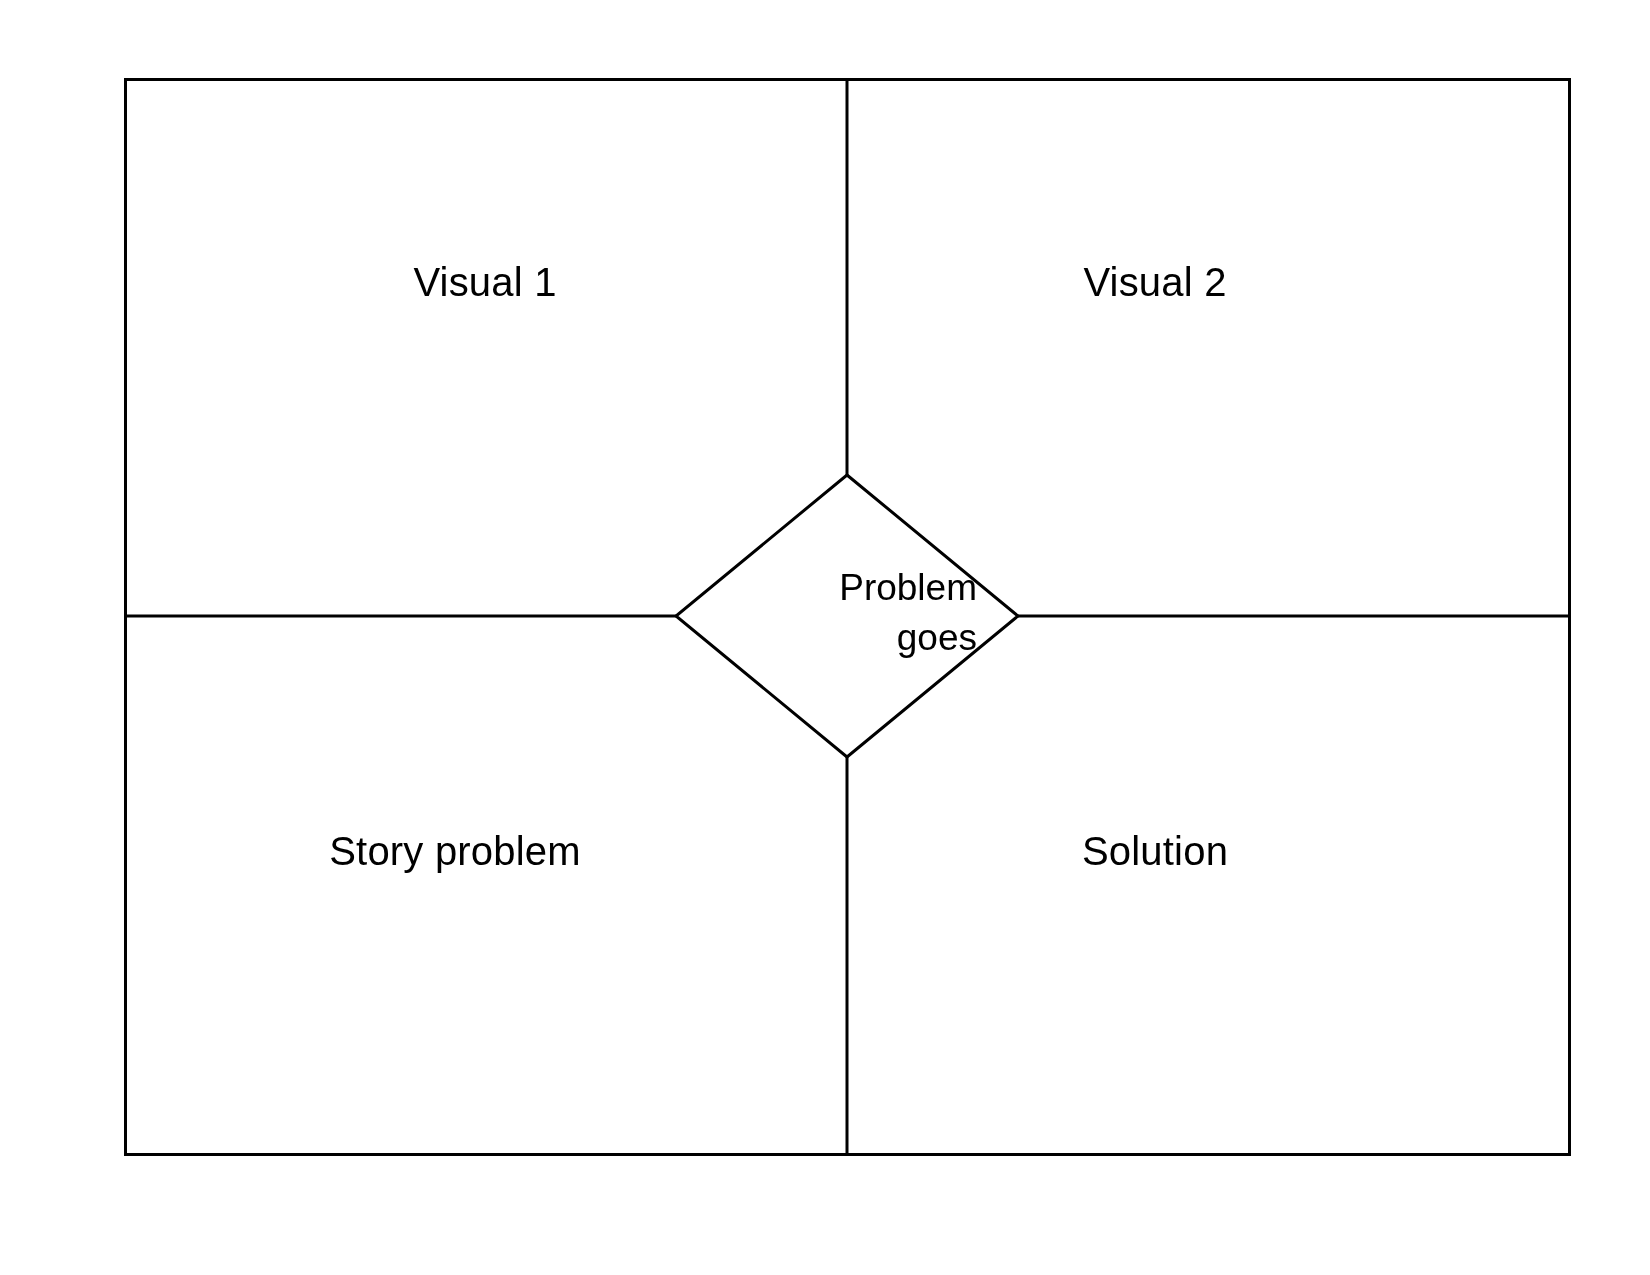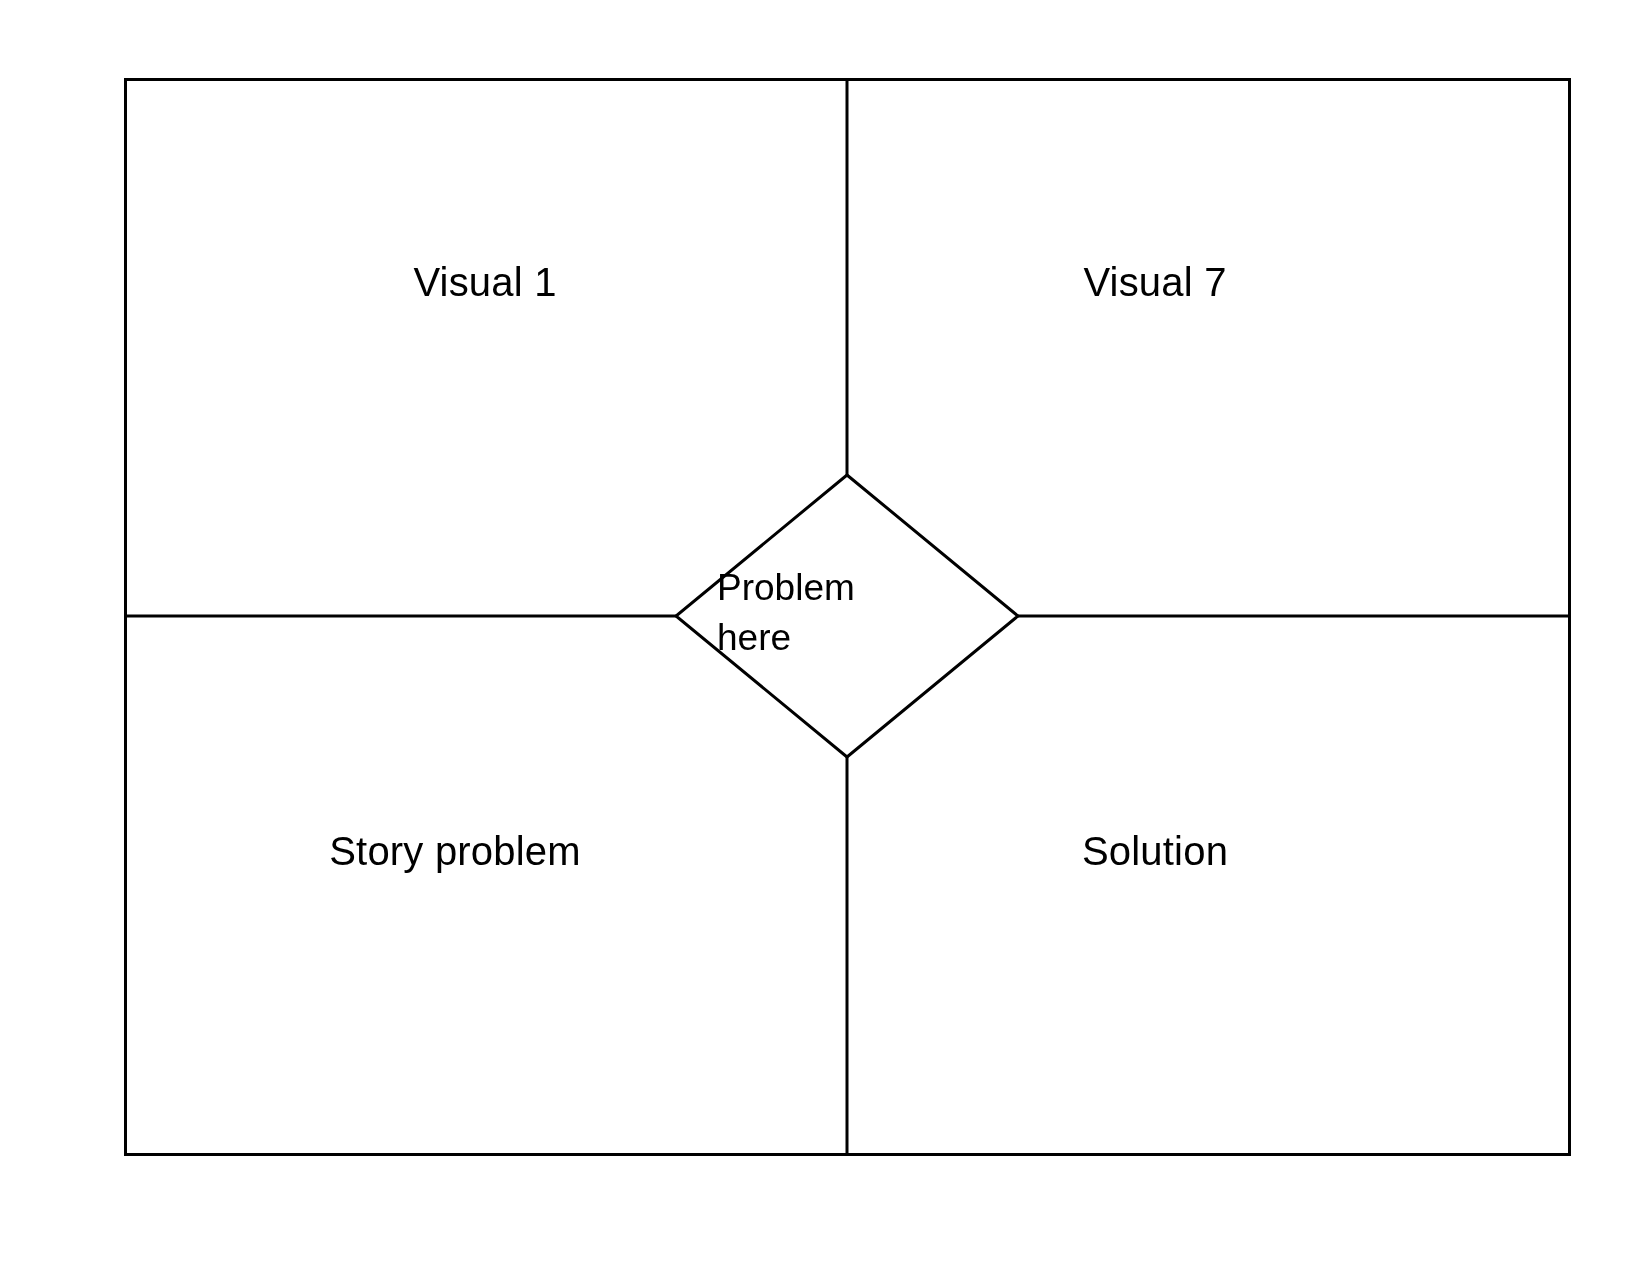--- a/index.html
+++ b/index.html
@@ -41,21 +41,21 @@
   #label-visual-1  { left: 485px;  top: 282px; }
   #label-visual-2  { left: 1155px; top: 282px; }
   #label-story     { left: 455px;  top: 851px; text-align: right; }
   #label-solution  { left: 1155px; top: 851px; }
 
   #diamond-label {
     position: absolute;
     left: 847px;
     top: 613px;
     transform: translate(-50%, -50%);
-    text-align: left;
+    text-align: right;
     font-size: 37px;
     line-height: 50px;
     color: #000000;
     width: 260px;
   }
   #diamond-label .dl {
     display: block;
     white-space: nowrap;
   }
 </style>
@@ -74,24 +74,24 @@
 
     <line x1="124" y1="616" x2="677" y2="616" stroke="#000000" stroke-width="3"></line>
 
     <line x1="1017" y1="616" x2="1570" y2="616" stroke="#000000" stroke-width="3"></line>
 
     <polygon points="847,475 1018,616 847,757 676,616" fill="#ffffff" stroke="#000000" stroke-width="3" stroke-linejoin="miter"></polygon>
   </svg>
 
   <div class="quad-label" id="label-visual-1">Visual 1</div>
 
-  <div class="quad-label" id="label-visual-2">Visual 7</div>
+  <div class="quad-label" id="label-visual-2">Visual 2</div>
 
   <div class="quad-label" id="label-story">Story problem</div>
 
   <div class="quad-label" id="label-solution">Solution</div>
 
   <div id="diamond-label">
     <span class="dl">Problem</span>
-    <span class="dl">here</span>
+    <span class="dl">goes</span>
   </div>
 
 </div>
 
 </body></html>

